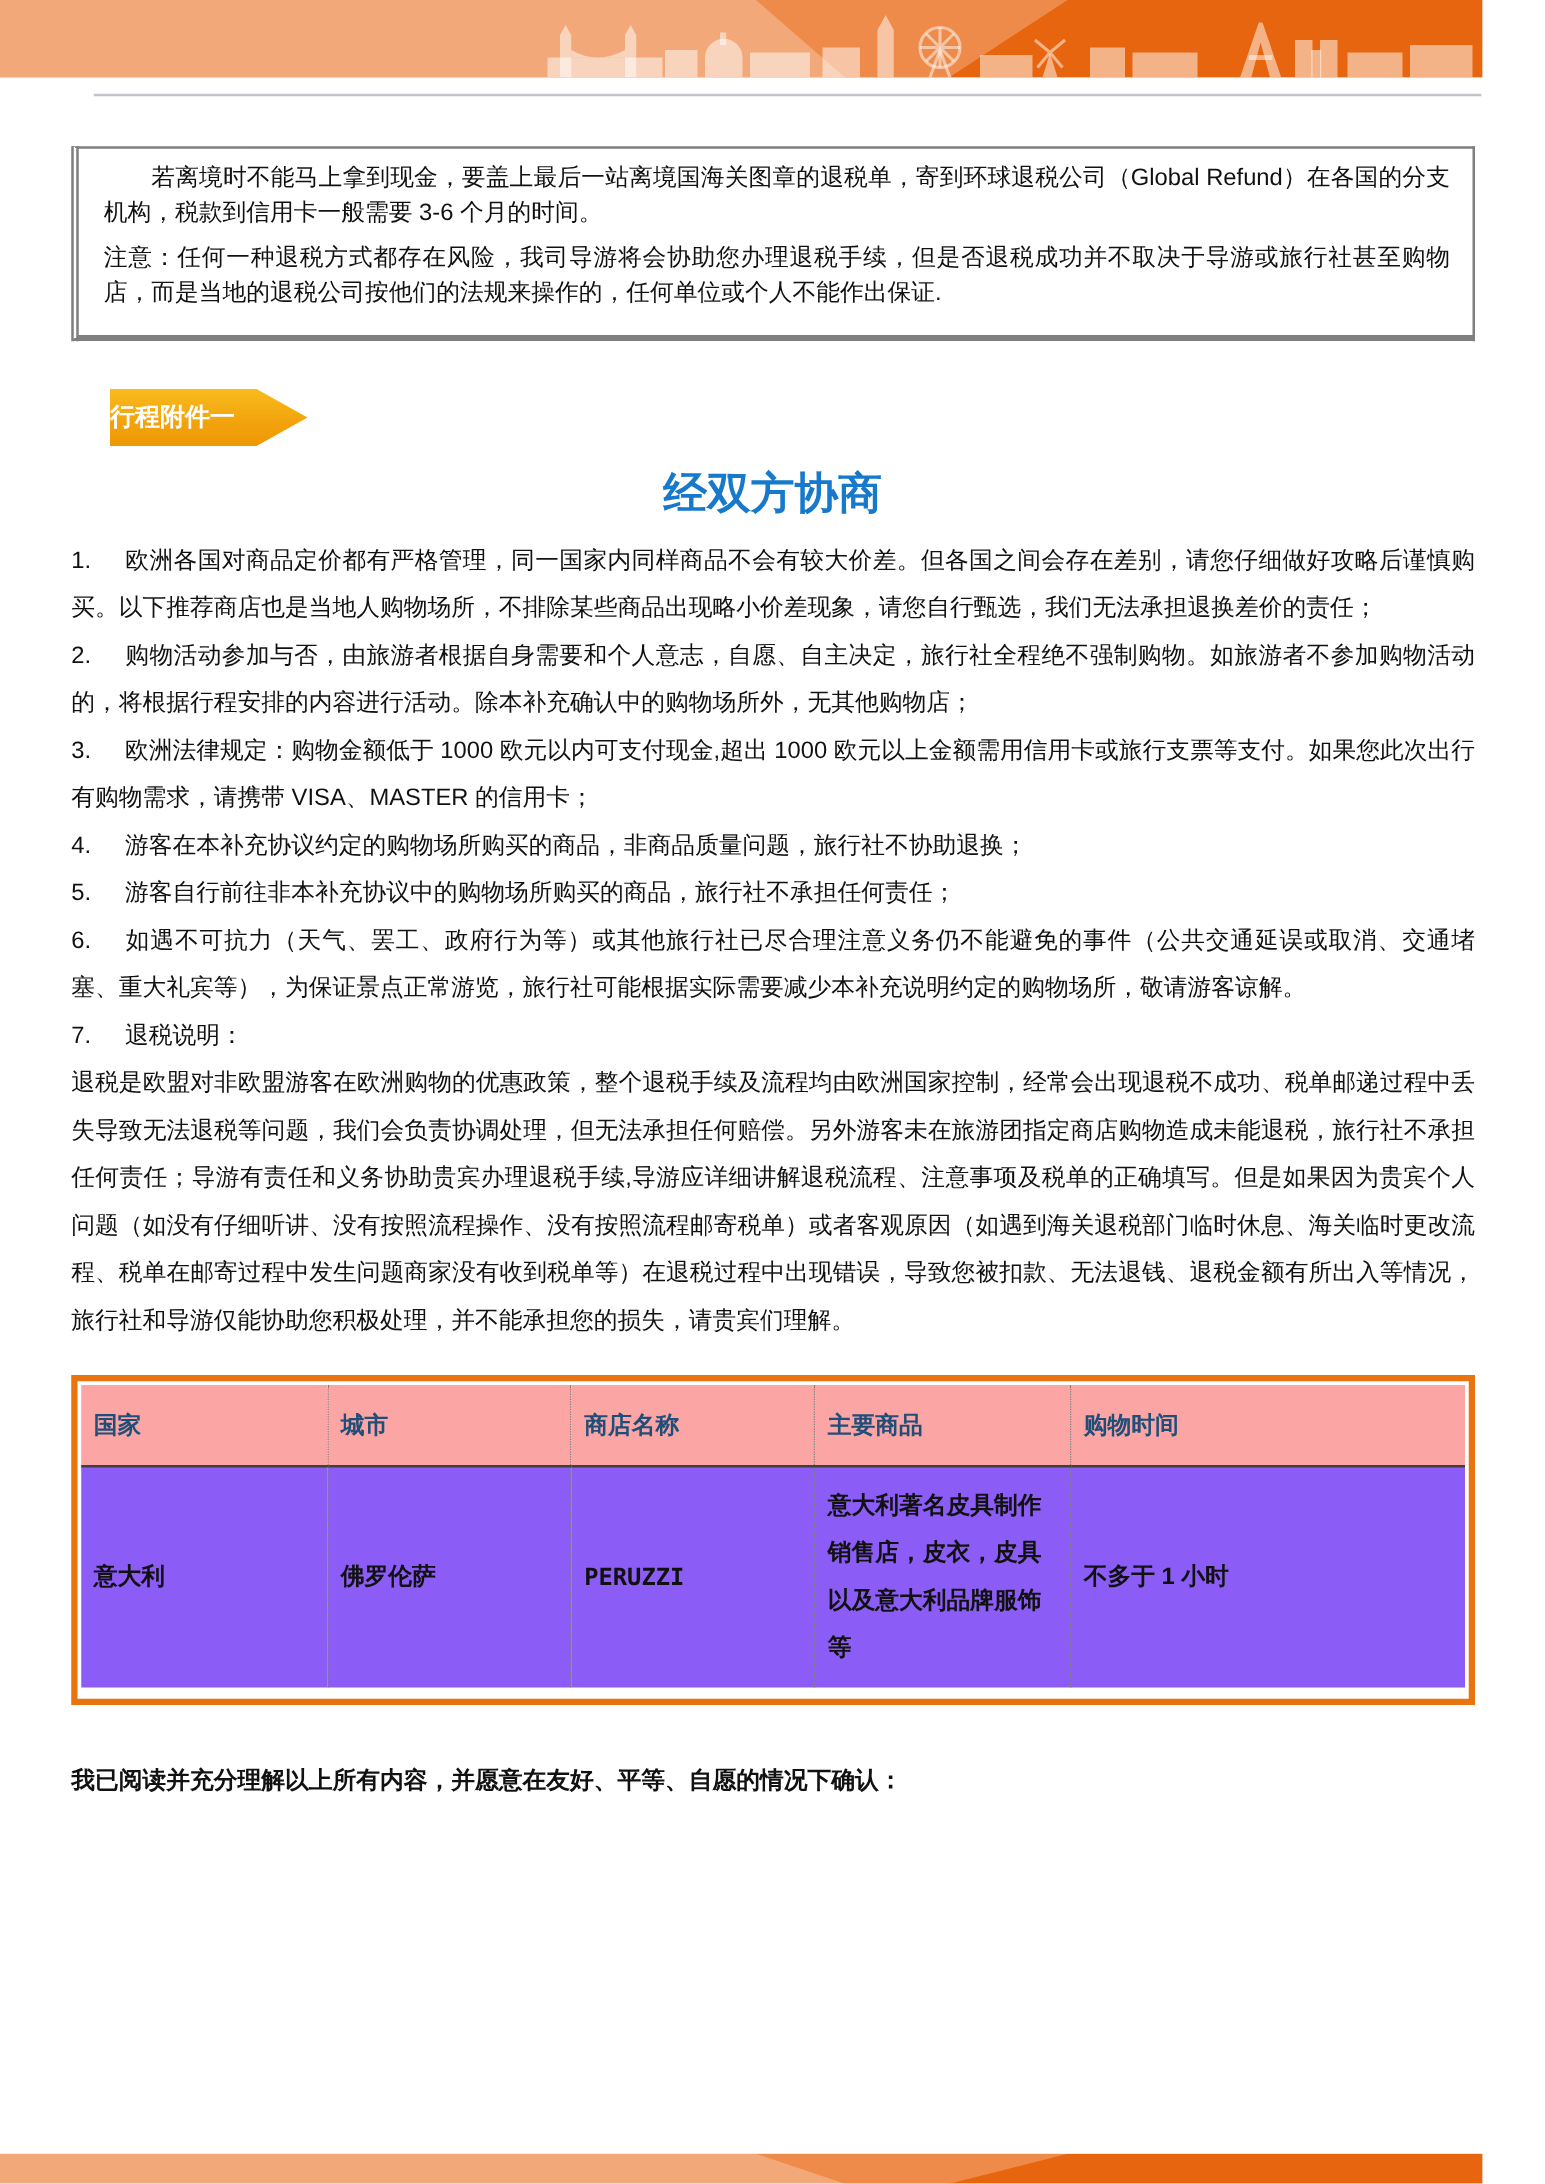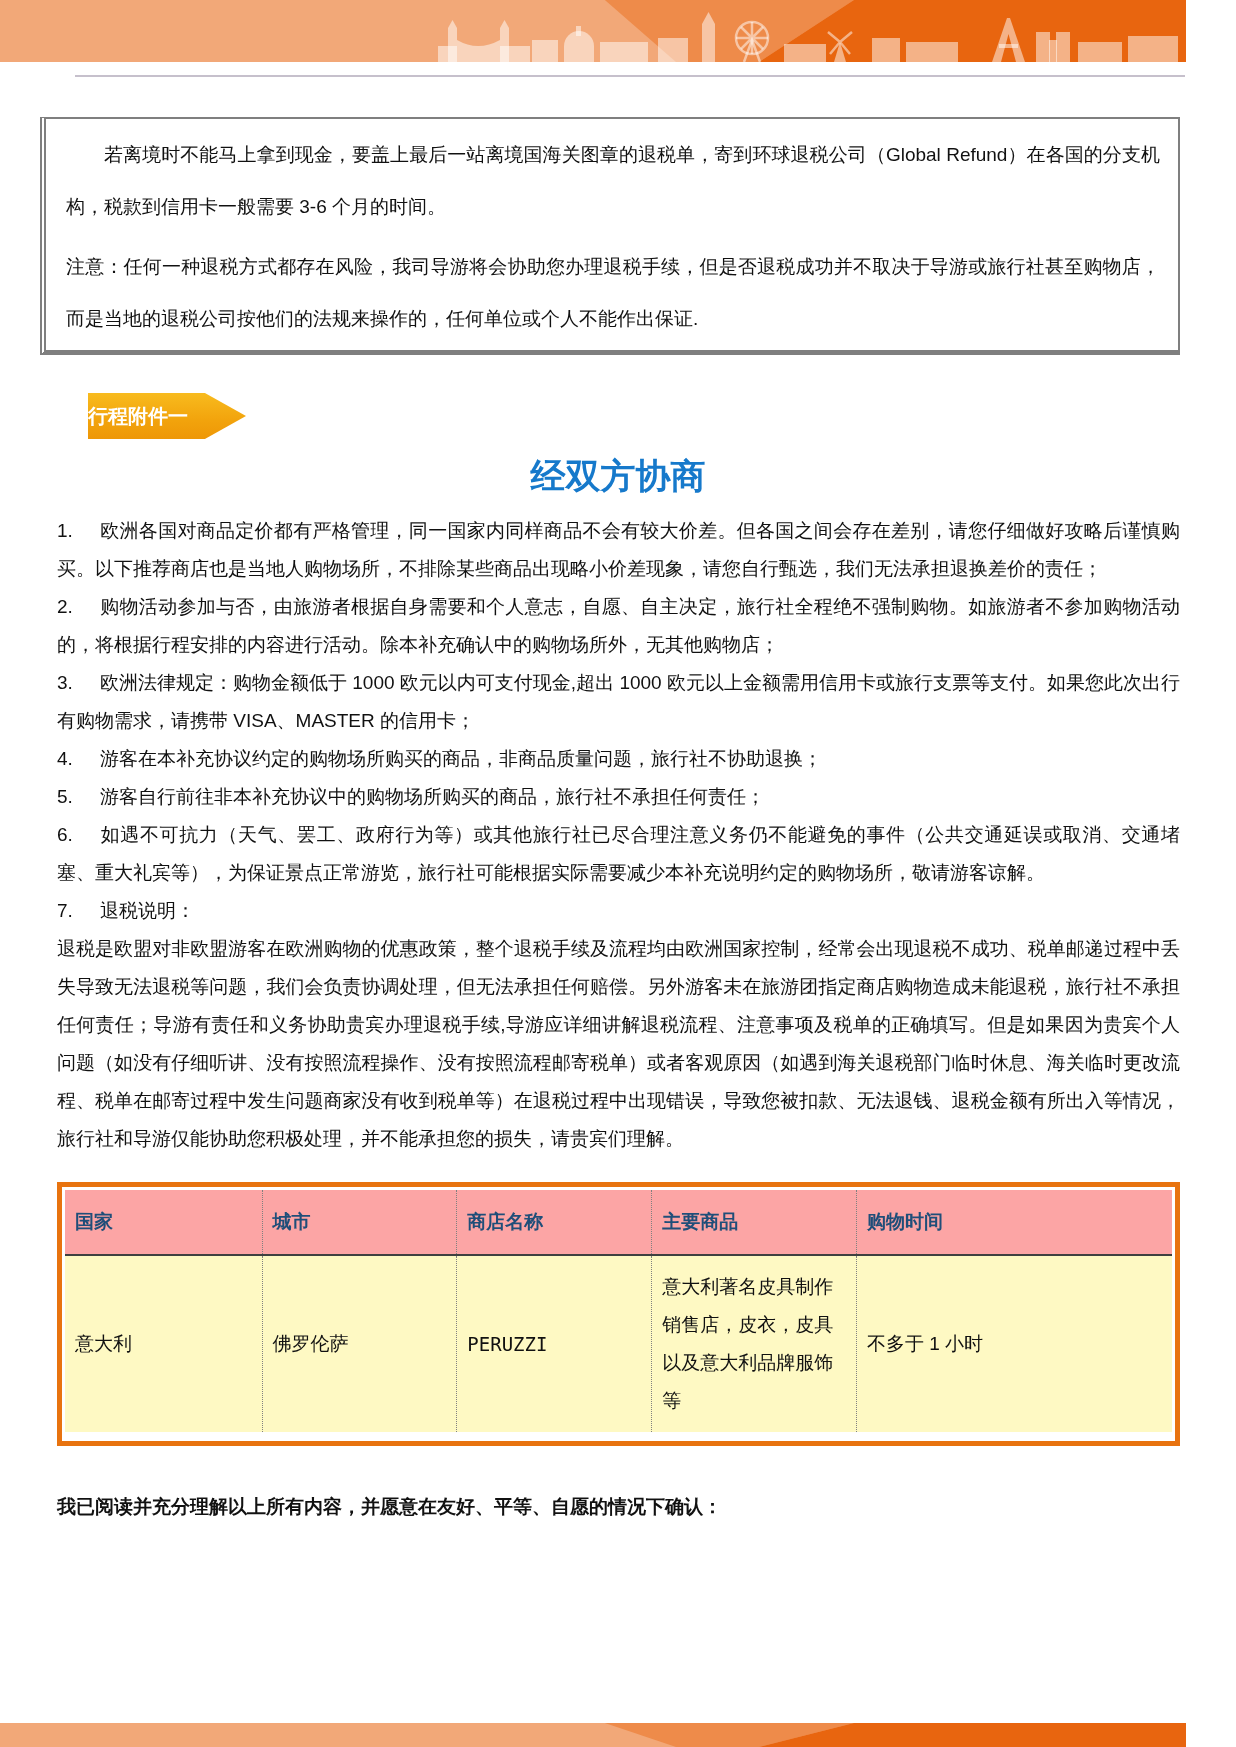--- a/index.html
+++ b/index.html
@@ -8,44 +8,44 @@
   
   .band{position:relative;width:1186px;background:#F2A878;overflow:hidden;}
   .band-header{height:62px;}
   .band-footer{position:absolute;left:0;bottom:0;height:24px;}
   .wedge-mid,.wedge-dark{position:absolute;inset:0;}
   .wedge-mid{background:#EE8B4A;clip-path:polygon(51% 0,72% 0,64% 100%,57% 100%);}
   .wedge-dark{background:#E8650F;clip-path:polygon(72% 0,100% 0,100% 100%,64% 100%);}
   .skyline{position:absolute;right:4px;bottom:0;width:746px;height:50px;}
   .header-rule{height:0;border-top:2px solid #C6C0CC;margin:13px 51px 0 75px;}
   
-  .notice-box{margin:40px 56px 0 40px;border:2px solid #7F7F7F;border-left:6px double #7F7F7F;
-              border-bottom:5px solid #7F7F7F;padding:10px 18px 5px 20px;
-              font-size:19px;line-height:52px;text-align:justify;}
+  .notice-box{margin:40px 56px 0 57px;border:2px solid #7F7F7F;border-left:6px double #7F7F7F;
+              border-bottom:5px solid #7F7F7F;padding:10px 18px 19px 20px;
+              font-size:19px;line-height:28px;text-align:justify;}
   .notice-box p{margin:0;}
   .notice-box p + p{margin-top:8px;}
   .indent{text-indent:2em;}
   
   .attachment-banner{margin:38px 0 0 88px;width:158px;height:46px;line-height:46px;
       box-sizing:border-box;color:#fff;font-size:20px;font-weight:bold;
       background:linear-gradient(180deg,#F8BB1E 0%,#F2A30C 60%,#EE9707 100%);
       clip-path:polygon(0 0,74% 0,100% 50%,74% 100%,0 100%);}
   
   .main-title{margin:14px 0 0 0;text-align:center;font-size:35px;font-weight:bold;color:#1679CB;}
   
   .agreement{margin:12px 56px 0 57px;font-size:19px;line-height:38px;text-align:justify;}
   .agreement p{margin:0;}
   .clause-num{display:inline-block;width:43px;}
   
   .shop-table-wrap{margin:24px 56px 0 57px;border:5px solid #E8730F;padding:3px 3px 9px 3px;}
   .shop-table{width:100%;border-collapse:collapse;table-layout:fixed;}
   .shop-table th{background:#fca5a5;color:#1F4E79;font-weight:bold;text-align:left;
       font-size:19px;padding:19px 10px;border-bottom:2px solid #404040;}
-  .shop-table td{background:#fef9c3;font-size:19px;line-height:38px;vertical-align:middle;
-      padding:12px 10px;height:140px;box-sizing:border-box;}
+  .shop-table td{background:#8b5cf6;font-size:19px;line-height:38px;vertical-align:middle;
+      padding:12px 10px;height:140px;box-sizing:border-box;font-weight:bold;}
   .shop-table th + th,.shop-table td + td{border-left:1px dotted #808080;}
   .mono{font-family:"DejaVu Sans Mono","Liberation Mono",monospace;}
   
   .confirm{margin:46px 56px 0 57px;font-size:19px;font-weight:bold;line-height:30px;}
   .confirm.second{margin-top:34px;}
 </style>
 </head>
 <body>
 
 <div class="page">

